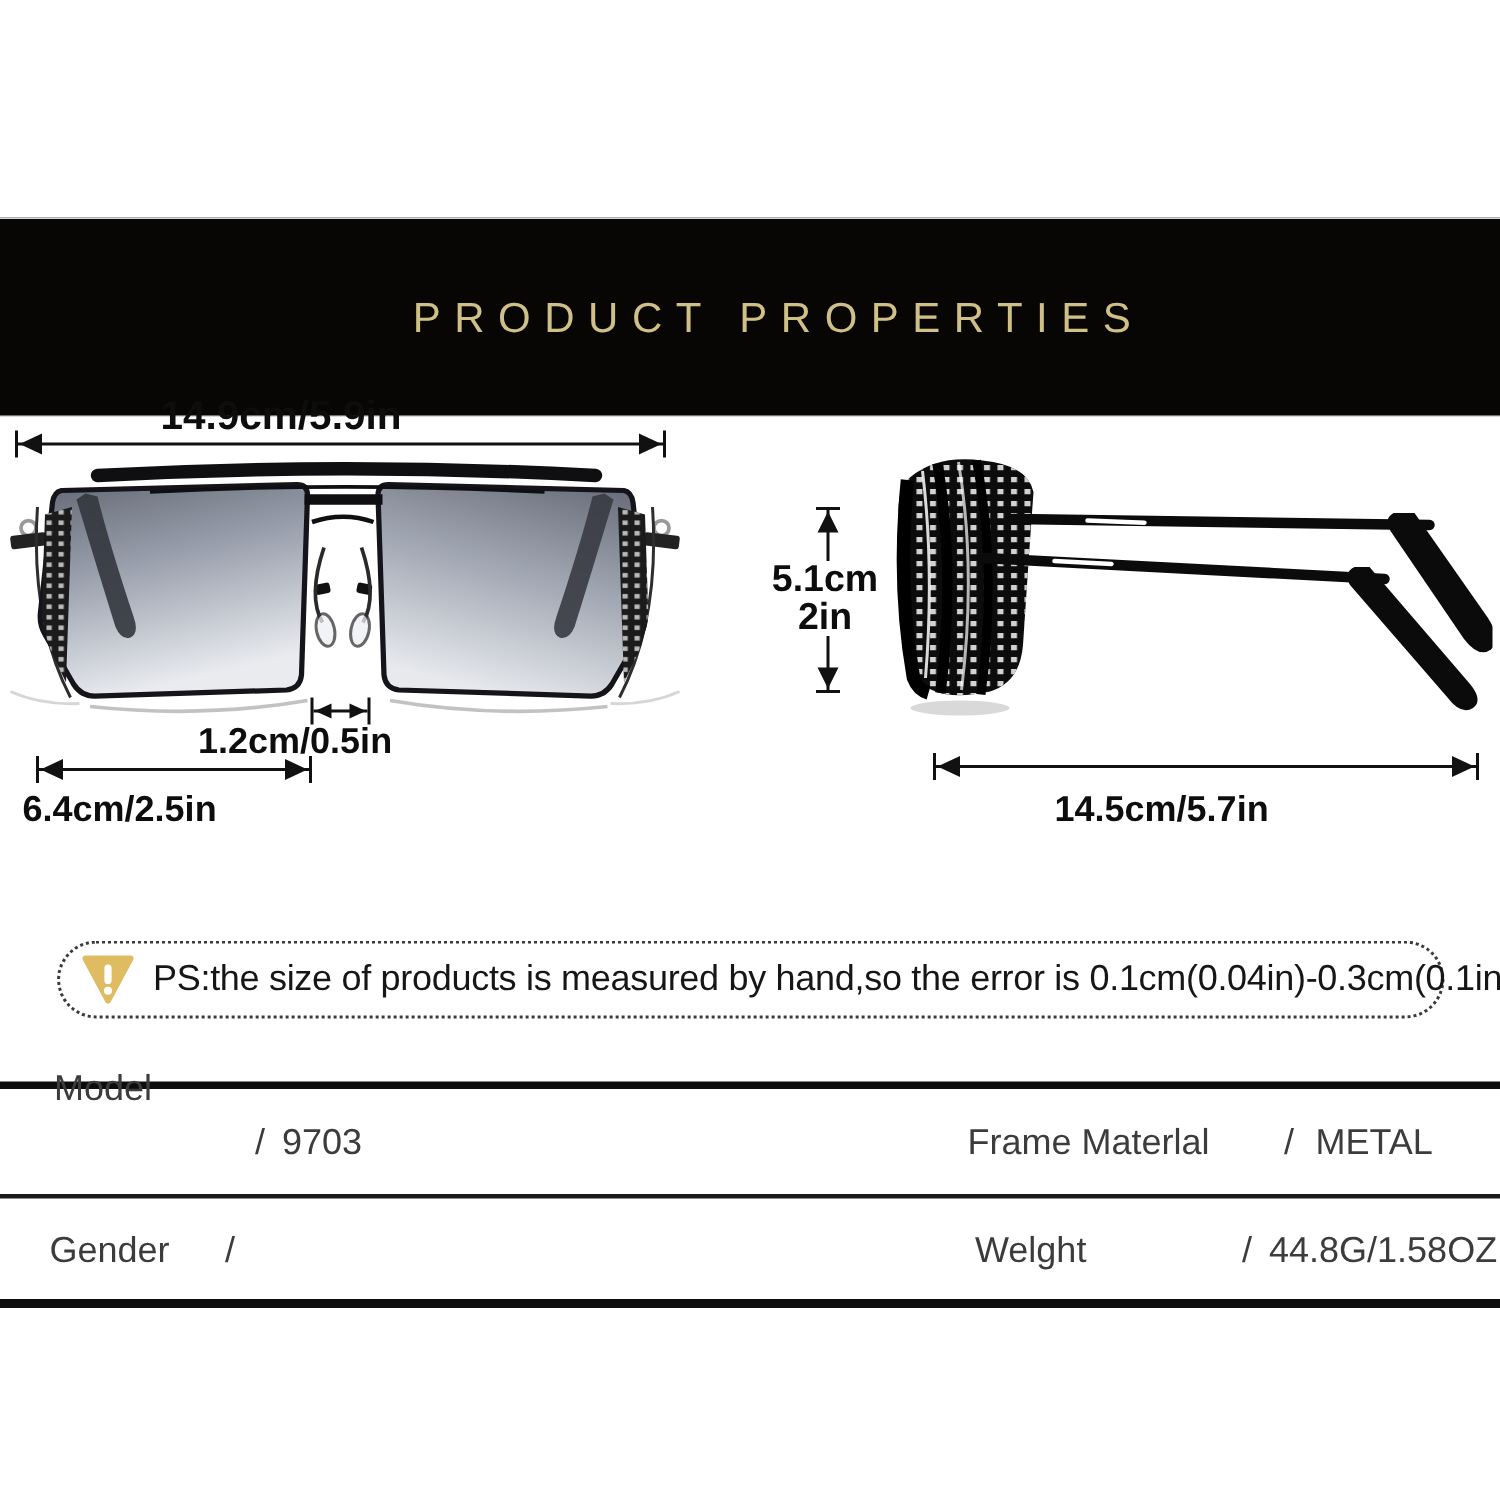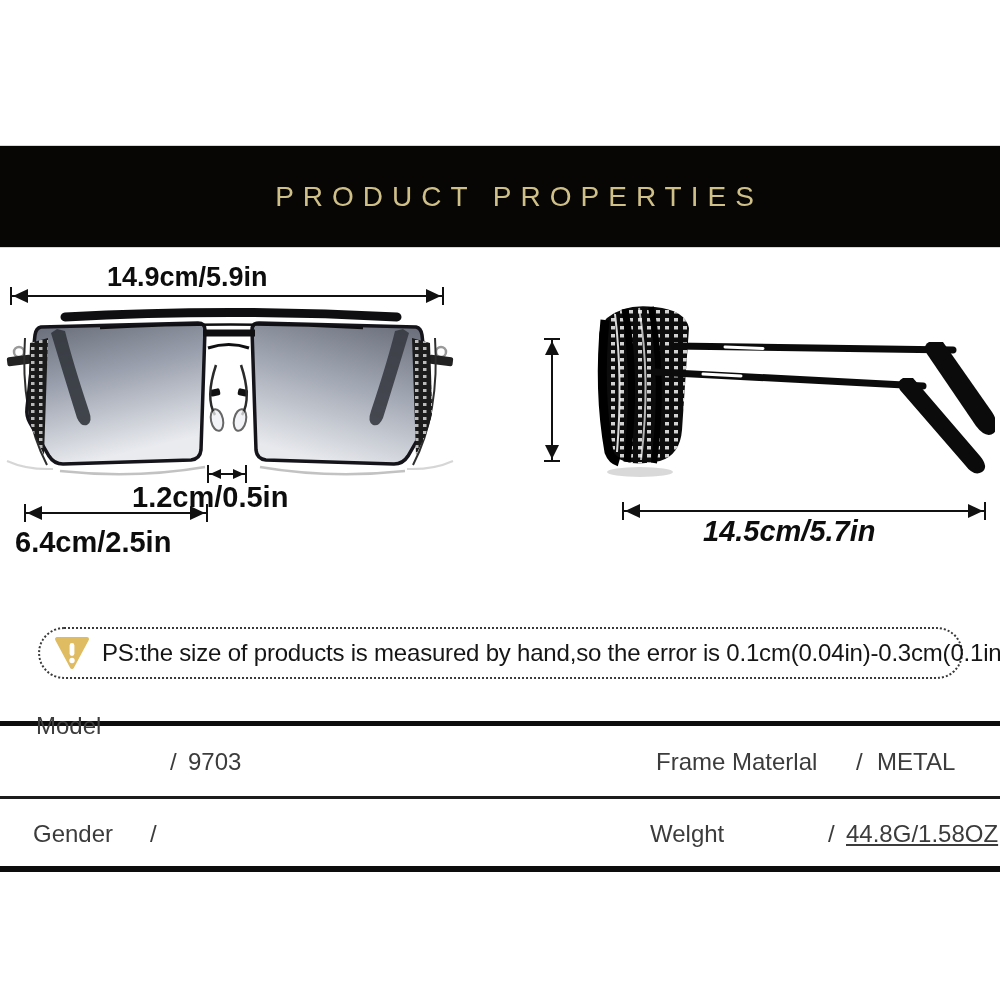--- a/index.html
+++ b/index.html
@@ -2,33 +2,33 @@
 <html><head>
 <meta charset="utf-8">
 <style>
   html,body{margin:0;padding:0;background:#ffffff;}
   #stage{
     position:relative;width:1000px;height:1000px;background:#ffffff;overflow:hidden;
     font-family:"Liberation Sans", sans-serif;
   }
   
   .banner{
-    position:absolute;left:0;top:145px;width:1000px;height:103px;
+    position:absolute;left:0;top:145px;width:1000px;height:133px;
     background:#080604;display:flex;align-items:center;justify-content:center;
     border-top:1px solid #d8d8d8;border-bottom:1px solid #d8d8d8;box-sizing:border-box;padding-left:38px;
   }
   .banner-title{
     color:#cfc088;font-size:28px;font-weight:400;letter-spacing:9px;white-space:nowrap;
   }
   
   .mlabel{
     position:absolute;color:#0d0d0d;font-weight:bold;text-align:left;white-space:nowrap;
   }
   .ml-big{font-size:27px;}
-  .ml-med{font-size:29px;}
+  .ml-med{font-size:24px;}
   
   .h-arrow{position:absolute;height:18px;}
   .h-arrow .shaft{position:absolute;left:2px;right:2px;top:8px;height:2px;background:#111;}
   .h-arrow .tick{position:absolute;top:0;bottom:0;width:2px;background:#111;}
   .h-arrow .tick.l{left:0;}
   .h-arrow .tick.r{right:0;}
   .h-arrow .head{position:absolute;top:2px;width:0;height:0;border-top:7px solid transparent;border-bottom:7px solid transparent;}
   .h-arrow .head.l{left:3px;border-right:15px solid #111;}
   .h-arrow .head.r{right:3px;border-left:15px solid #111;}
   .h-arrow.small .head{top:4px;border-top-width:5px;border-bottom-width:5px;}
@@ -158,20 +158,24 @@
   </div>
   <div class="mlabel ml-med" style="left:15px;top:526px;width:200px;">6.4cm/2.5in</div>
 
   <div class="v-arrow" style="left:544px;top:338px;height:124px;">
     <div class="tick t"></div>
       <div class="tick b"></div>
     <div class="head t"></div>
       <div class="head b"></div>
     <div class="shaft"></div>
   </div>
+  <div class="height-label">
+    <div>5.1cm</div>
+    <div>2in</div>
+  </div>
 
   <svg class="illus" style="left:555px;top:300px;" width="440" height="195" viewBox="0 0 440 195">
     <defs>
       <pattern id="meshS" width="9" height="8" patternUnits="userSpaceOnUse">
         <rect x="2" y="2" width="4" height="3.5" fill="#e8e8e8"></rect>
       </pattern>
     </defs>
 
     <ellipse cx="85" cy="172" rx="33" ry="5" fill="#c9c9c9" opacity="0.7"></ellipse>
 
@@ -194,41 +198,41 @@
     <path d="M358,78 L425,156 Q434,167 427,172 Q419,177 410,165 L345,90 Q340,82 348,78 Z" fill="#0b0b0b"></path>
   </svg>
 
   <div class="h-arrow" style="left:622px;top:502px;width:364px;">
     <div class="tick l"></div>
       <div class="tick r"></div>
     <div class="head l"></div>
       <div class="head r"></div>
     <div class="shaft"></div>
   </div>
-  <div class="mlabel ml-med" style="left:703px;top:515px;width:240px;font-style:italic;">14.5cm/5.7in</div>
+  <div class="mlabel ml-med" style="left:703px;top:526px;width:240px;">14.5cm/5.7in</div>
 
   <div class="note-box">
     <svg class="note-icon" width="36" height="34" viewBox="0 0 36 34">
       <polygon points="3,3 33,3 18,31" fill="#dfbc62" stroke="#dfbc62" stroke-width="4" stroke-linejoin="round"></polygon>
       <rect x="15.6" y="7" width="4.8" height="13" rx="2.4" fill="#ffffff"></rect>
       <circle cx="18" cy="24.5" r="2.7" fill="#ffffff"></circle>
     </svg>
     <div class="note-text">PS:the size of products is measured by hand,so the error is 0.1cm(0.04in)-0.3cm(0.1in)</div>
   </div>
 
   <div class="rule r1"></div>
   <div class="rule r2"></div>
   <div class="rule r3"></div>
 
   <span class="spec-cell" style="left:36px;top:712px;">Model</span>
   <span class="spec-sep" style="left:170px;top:748px;">/</span>
   <span class="spec-cell" style="left:188px;top:748px;text-align:right;">9703</span>
-  <span class="spec-cell" style="left:645px;top:748px;margin-left:11px;">Frame Materlal</span>
+  <span class="spec-cell" style="left:645px;top:748px;">Frame Materlal</span>
   <span class="spec-sep" style="left:856px;top:748px;">/</span>
   <span class="spec-cell" style="left:877px;top:748px;">METAL</span>
 
   <span class="spec-cell" style="left:33px;top:820px;">Gender</span>
   <span class="spec-sep" style="left:150px;top:820px;">/</span>
   <span class="spec-cell" style="left:650px;top:820px;">Welght</span>
   <span class="spec-sep" style="left:828px;top:820px;">/</span>
-  <span class="spec-cell" style="left:846px;top:820px;text-decoration:underline;">44.8G/1.58OZ</span>
+  <span class="spec-cell" style="left:846px;top:820px;">44.8G/1.58OZ</span>
 
 </div>
 
 </body></html>

